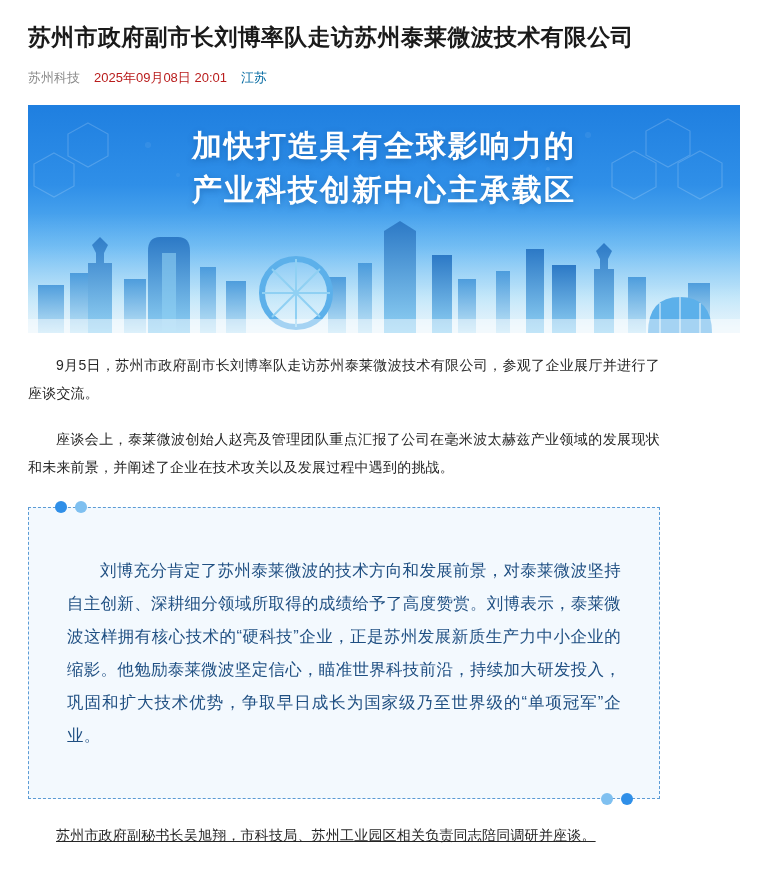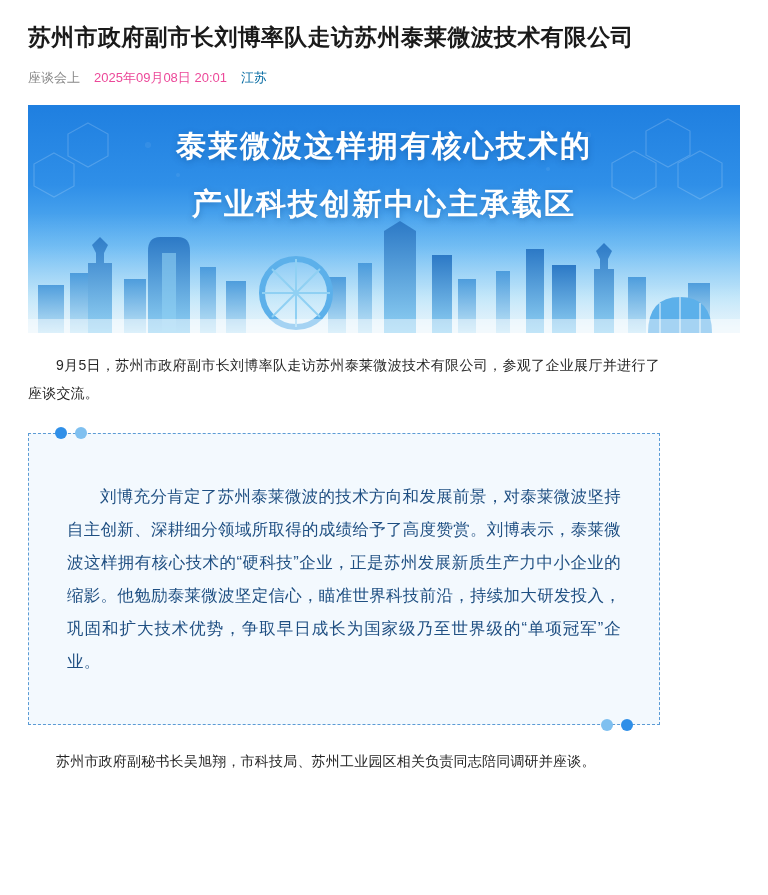--- a/index.html
+++ b/index.html
@@ -31,21 +31,21 @@
     display: flex;
     align-items: center;
     gap: 14px;
     font-size: 13px;
     color: #8a8a8a;
   }
   .meta-source {
     color: #8a8a8a;
   }
   .meta-date {
-    color: #ec4899;
+    color: #b91c1c;
   }
   .meta-region {
     color: #0369a1;
   }
 
   
   .banner {
     margin-top: 18px;
     position: relative;
     width: 712px;
@@ -70,21 +70,21 @@
     letter-spacing: 2px;
     text-shadow: 0 2px 6px rgba(10,60,120,0.35);
   }
   .banner-line1 {
     font-size: 30px;
     line-height: 1.25;
   }
   .banner-line2 {
     font-size: 30px;
     line-height: 1.25;
-    margin-top: 20px;
+    margin-top: 6px;
   }
   .banner-sky-glow {
     position: absolute;
     left: 0; right: 0; bottom: 0;
     height: 120px;
     background: linear-gradient(180deg, rgba(255,255,255,0) 0%, rgba(255,255,255,0.25) 60%, rgba(255,255,255,0.55) 100%);
   }
   .skyline {
     position: absolute;
     left: 0; right: 0; bottom: 0;
@@ -129,31 +129,32 @@
     margin: 12px;
     font-size: 16.5px;
     line-height: 2.0;
     color: #1f4f82;
     text-align: justify;
     text-indent: 2em;
     letter-spacing: 0.2px;
   }
   .trailing-p {
     margin-top: 22px;
+    text-decoration: underline;
   }
 </style>
 </head>
 <body>
 
 <div class="page">
 
   <h1 class="article-title">苏州市政府副市长刘博率队走访苏州泰莱微波技术有限公司</h1>
 
   <div class="meta-row">
-    <span class="meta-source">座谈会上</span>
+    <span class="meta-source">苏州科技</span>
     <span class="meta-date">2025年09月08日 20:01</span>
     <span class="meta-region">江苏</span>
   </div>
 
   <div class="banner">
 
     <div class="banner-hexes">
       <svg width="712" height="228" viewBox="0 0 712 228" xmlns="http://www.w3.org/2000/svg">
         <g fill="none" stroke="#ffffff" stroke-width="1.2" opacity="0.5">
           <polygon points="640,14 662,26 662,50 640,62 618,50 618,26"></polygon>
@@ -165,21 +166,21 @@
         <g fill="#ffffff" opacity="0.18">
           <circle cx="120" cy="40" r="3"></circle>
           <circle cx="150" cy="70" r="2"></circle>
           <circle cx="560" cy="30" r="3"></circle>
           <circle cx="520" cy="64" r="2"></circle>
         </g>
       </svg>
     </div>
 
     <div class="banner-text">
-      <div class="banner-line1">泰莱微波这样拥有核心技术的</div>
+      <div class="banner-line1">加快打造具有全球影响力的</div>
       <div class="banner-line2">产业科技创新中心主承载区</div>
     </div>
 
     <div class="banner-sky-glow"></div>
 
     <div class="skyline">
       <svg viewBox="0 0 712 140" preserveAspectRatio="none" xmlns="http://www.w3.org/2000/svg">
         <defs>
           <linearGradient id="bldg" x1="0" y1="0" x2="0" y2="1">
             <stop offset="0%" stop-color="#2c79c6"></stop>
@@ -236,20 +237,21 @@
           </g>
         </g>
 
         <rect x="0" y="126" width="712" height="14" fill="#ffffff" opacity="0.45"></rect>
       </svg>
     </div>
   </div>
 
   <p class="body-p">9月5日，苏州市政府副市长刘博率队走访苏州泰莱微波技术有限公司，参观了企业展厅并进行了座谈交流。</p>
 
+  <p class="body-p">座谈会上，泰莱微波创始人赵亮及管理团队重点汇报了公司在毫米波太赫兹产业领域的发展现状和未来前景，并阐述了企业在技术攻关以及发展过程中遇到的挑战。</p>
 
   <div class="quote-box">
     <div class="quote-dots tl">
       <span class="dot"></span>
       <span class="dot light"></span>
     </div>
     <p class="quote-text">刘博充分肯定了苏州泰莱微波的技术方向和发展前景，对泰莱微波坚持自主创新、深耕细分领域所取得的成绩给予了高度赞赏。刘博表示，泰莱微波这样拥有核心技术的“硬科技”企业，正是苏州发展新质生产力中小企业的缩影。他勉励泰莱微波坚定信心，瞄准世界科技前沿，持续加大研发投入，巩固和扩大技术优势，争取早日成长为国家级乃至世界级的“单项冠军”企业。</p>
     <div class="quote-dots br">
       <span class="dot light"></span>
       <span class="dot"></span>

